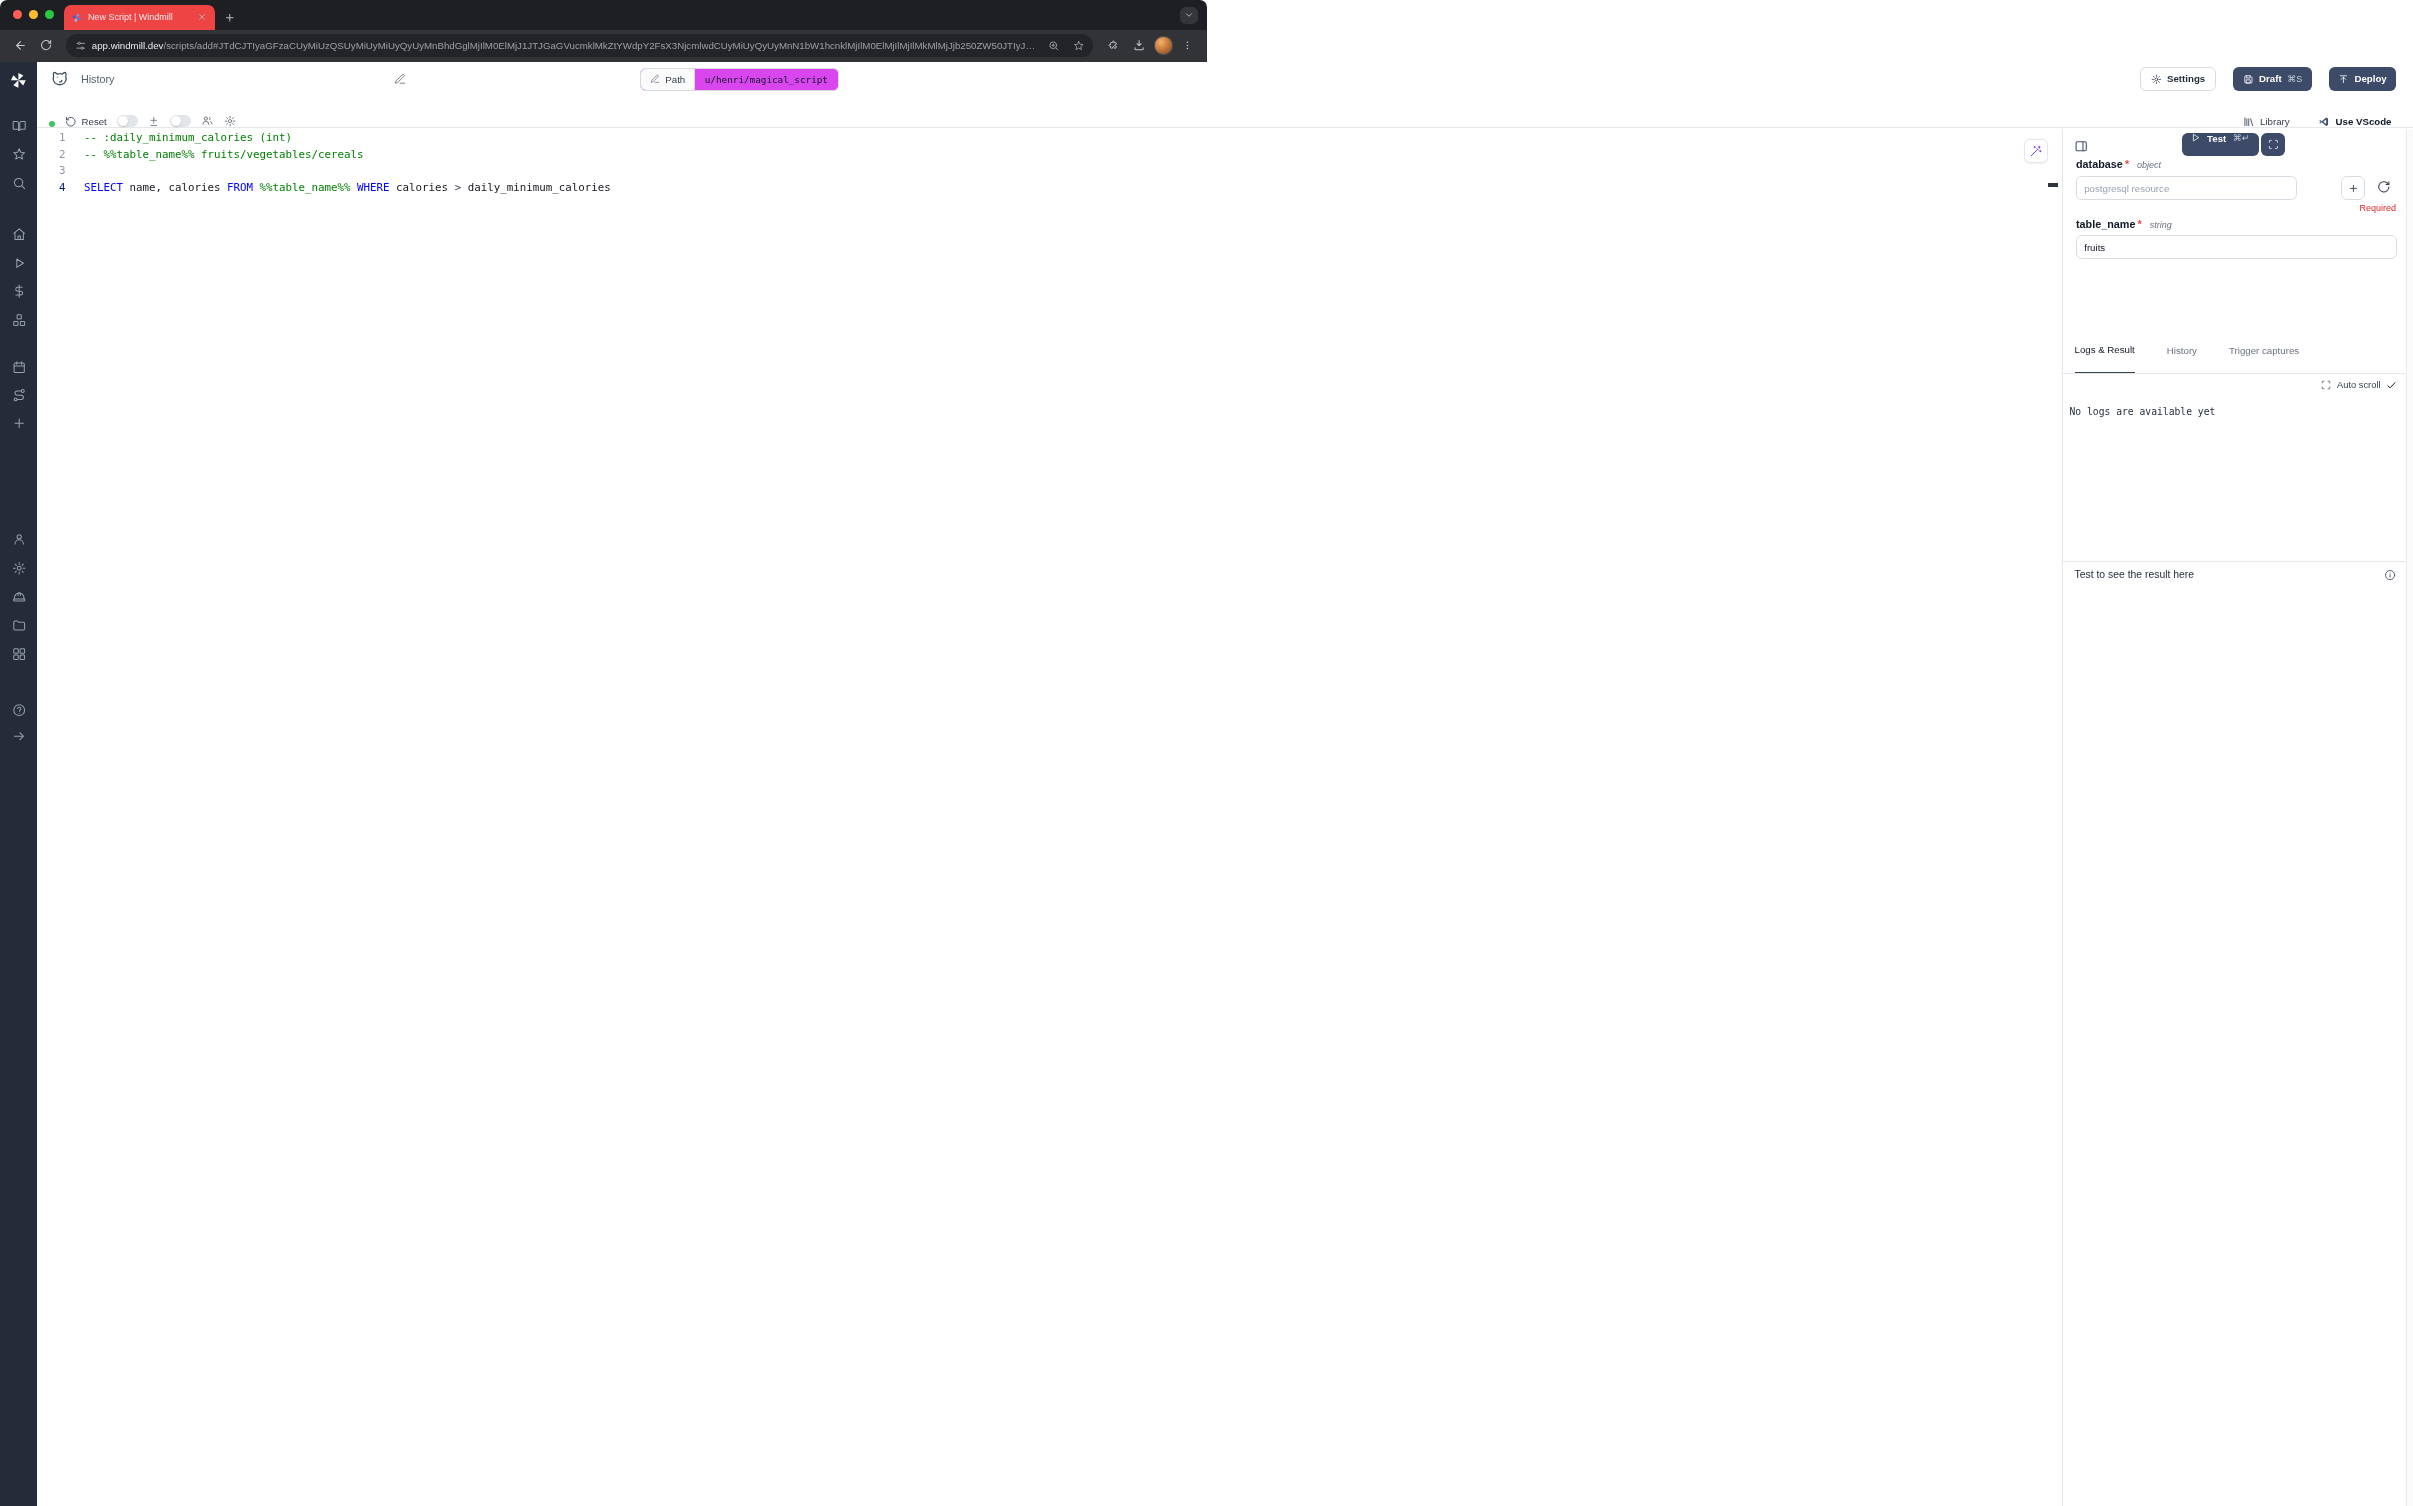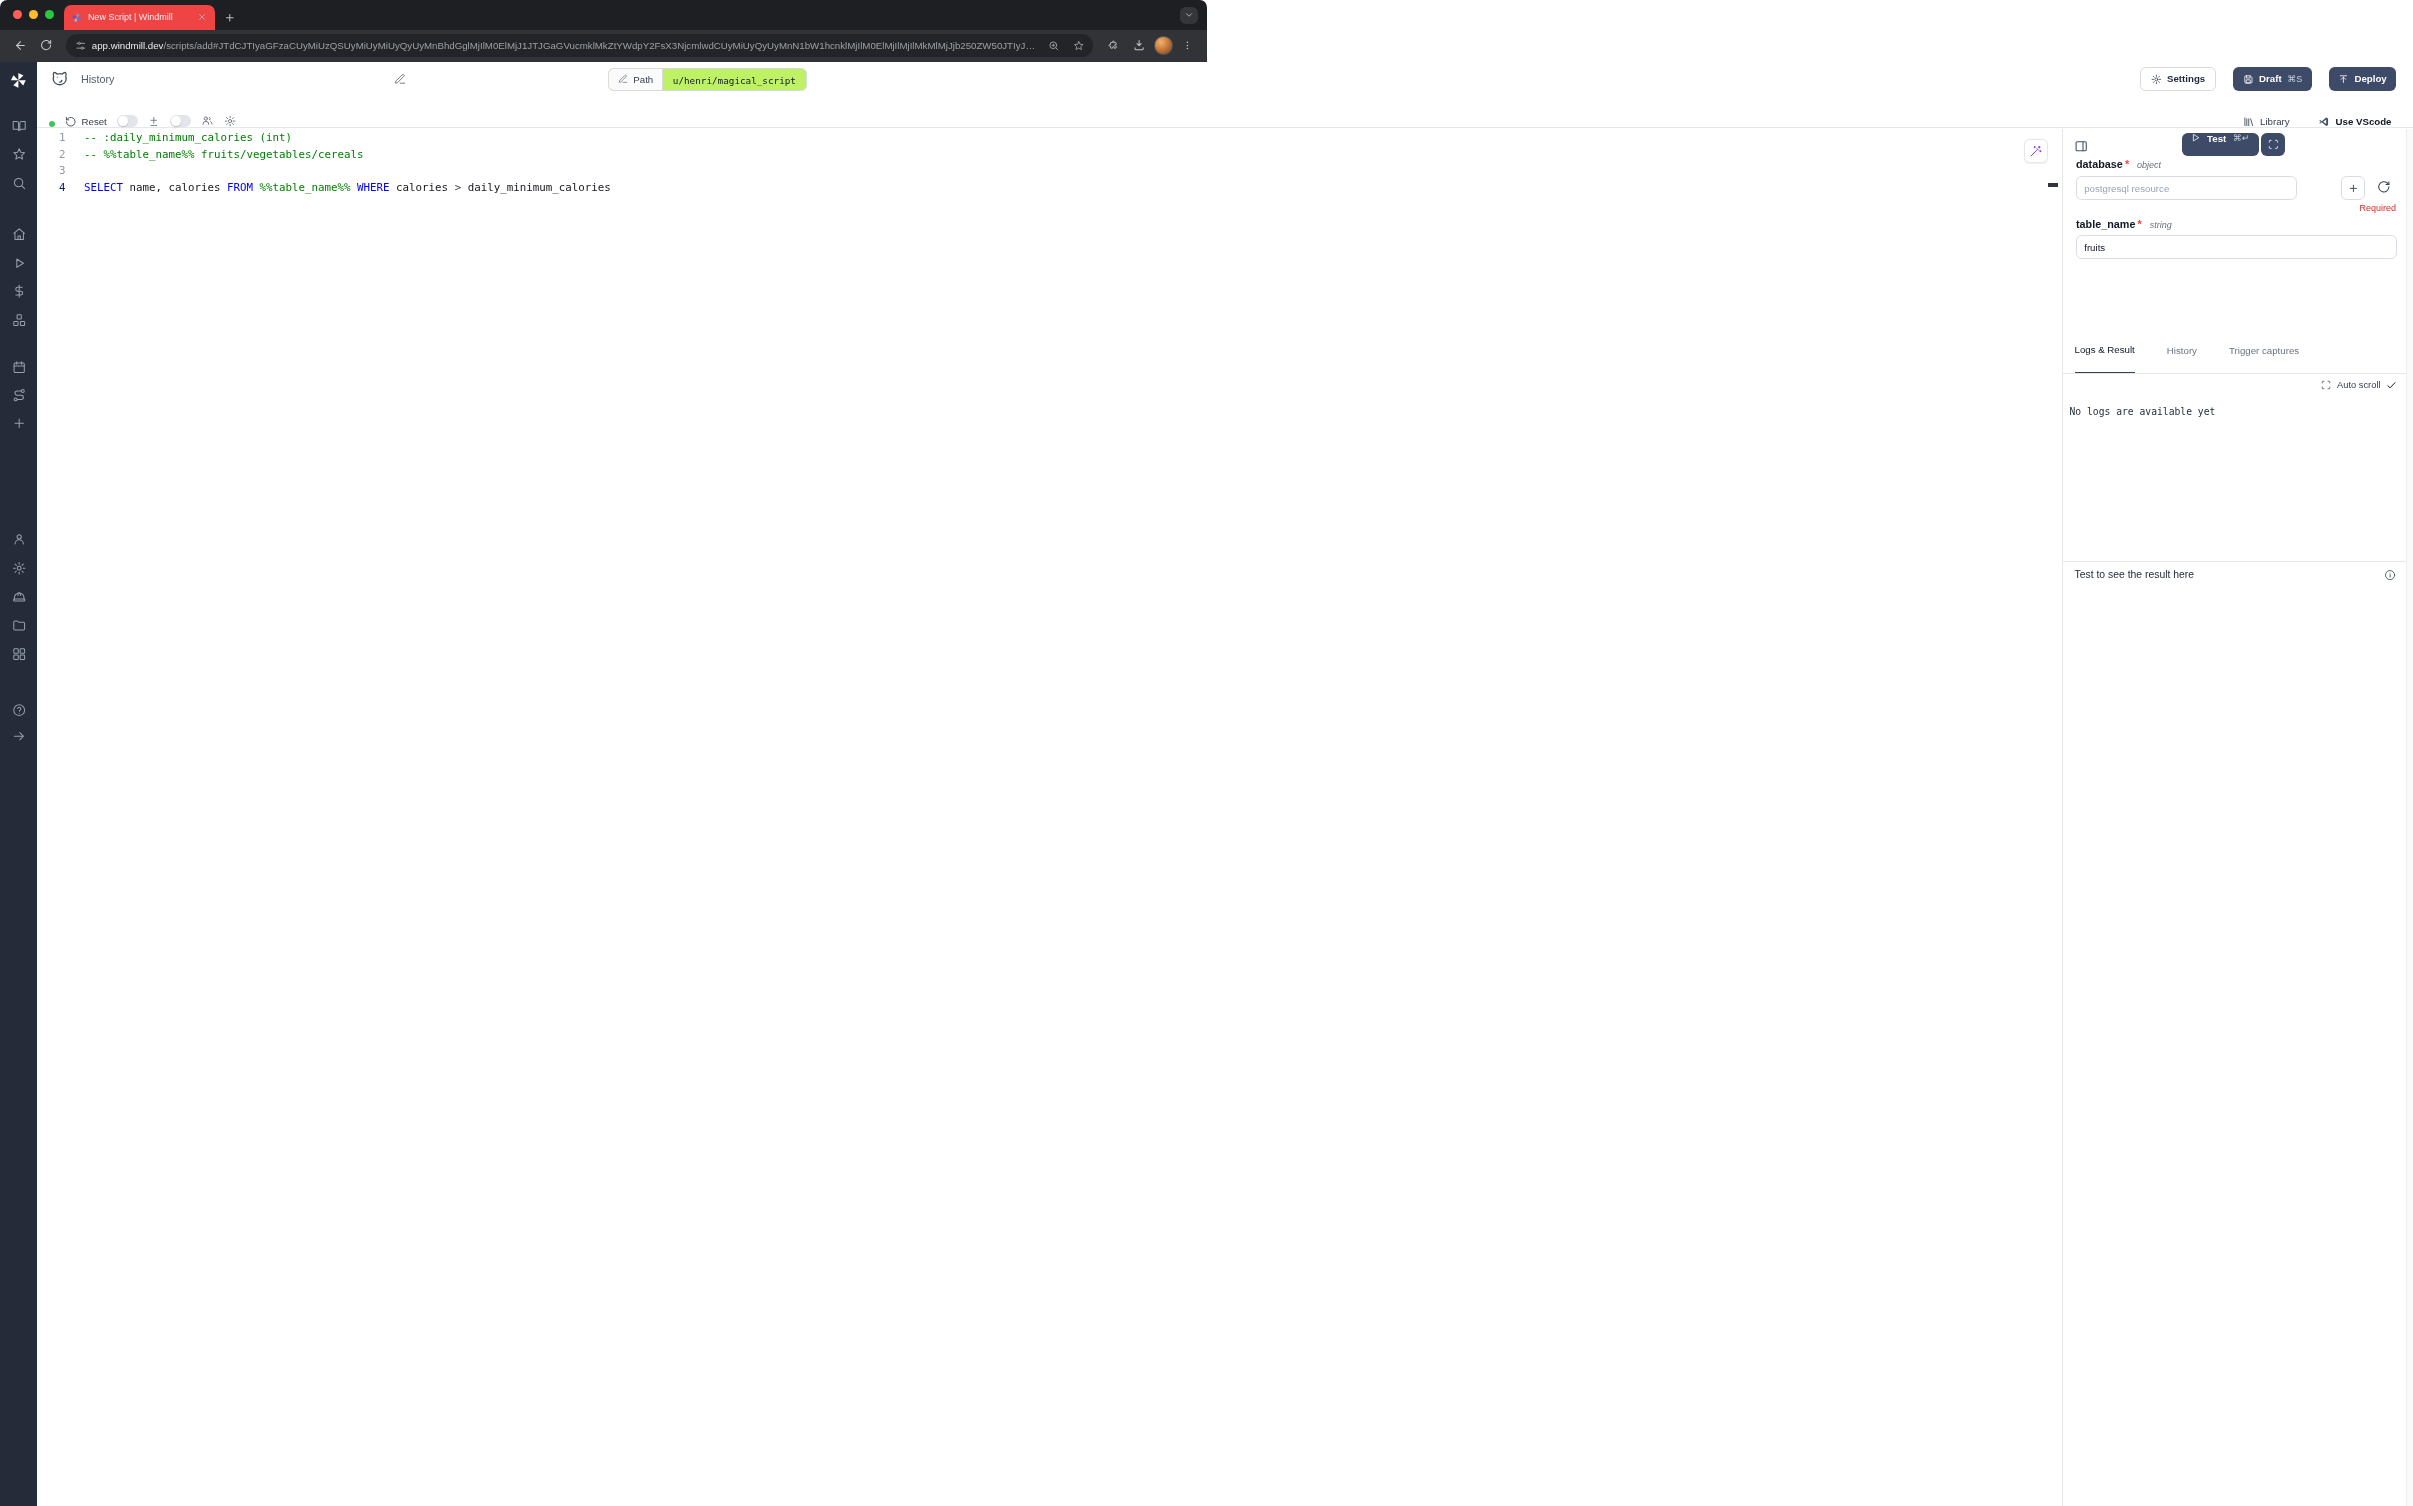--- a/index.html
+++ b/index.html
@@ -23,21 +23,21 @@
   .pillbtn{width:20px;height:20px;display:grid;place-items:center;border-radius:50%;flex:none}
   .avatar{width:18.7px;height:18.7px;border-radius:50%;background:radial-gradient(circle at 35% 30%,#f2b36b 0%,#c97b3d 45%,#6e4323 100%);flex:none;border:0.7px solid #55565a}
 
   
   .rail{position:absolute;left:0;top:62px;bottom:0;width:37px;background:#252b38}
   .rail .ri{position:absolute;left:11.5px;width:14.4px;height:14.4px}
   .rail svg.stk{stroke:#98a1ae;stroke-width:1.7}
   .app-header{position:absolute;left:37px;right:0;top:62px;height:34px;background:#fff;display:flex;align-items:center;padding:0 17px 0 13px}
   .title-wrap{display:flex;align-items:center;justify-content:space-between;width:325px;margin-left:11.5px}
   .title-text{font-size:10.8px;color:#55606e}
-  .path-group{position:absolute;left:571px;display:flex;height:23px;border:0.7px solid #d7dbe0;border-radius:5.7px;overflow:hidden;background:#bef264}
+  .path-group{position:absolute;left:603px;display:flex;align-items:center;height:23px;border:0.7px solid #d7dbe0;border-radius:5.7px;overflow:hidden;background:#d946ef}
   .path-left{display:flex;align-items:center;gap:5.7px;padding:0 8.6px;height:100%;color:#374151;font-size:9.7px;background:#fbfbfc}
   .path-right{display:flex;align-items:center;padding:12px 10px;height:100%;border-left:0.7px solid #d7dbe0;font-family:"DejaVu Sans Mono",monospace;font-size:9.3px;color:#111827}
   .hdr-actions{margin-left:auto;display:flex;align-items:center;gap:17px}
   .btn-light{height:24.4px;display:inline-flex;align-items:center;gap:5.7px;padding:0 10px;border:0.7px solid #d7dbe0;border-radius:5.7px;background:#fff;font-size:9.7px;font-weight:600;color:#1f2937}
   .btn-dark{height:24.4px;display:inline-flex;align-items:center;gap:5.7px;padding:0 9.3px;border:none;border-radius:5.7px;background:#3e4b68;font-size:9.7px;font-weight:600;color:#fff}
   .kbd{color:#c7cfdd;font-weight:500;font-size:9px}
 
   .app-toolbar{position:absolute;left:37px;right:0;top:96px;height:32px;background:#fff;border-bottom:0.7px solid #e5e7eb;display:flex;align-items:flex-end;padding:0 21.5px 0 11.5px;gap:10px}
   .dot{width:6.5px;height:6.5px;border-radius:50%;background:#3fc55f;flex:none}
   .tool-lbl{font-size:9.7px;color:#374151}

